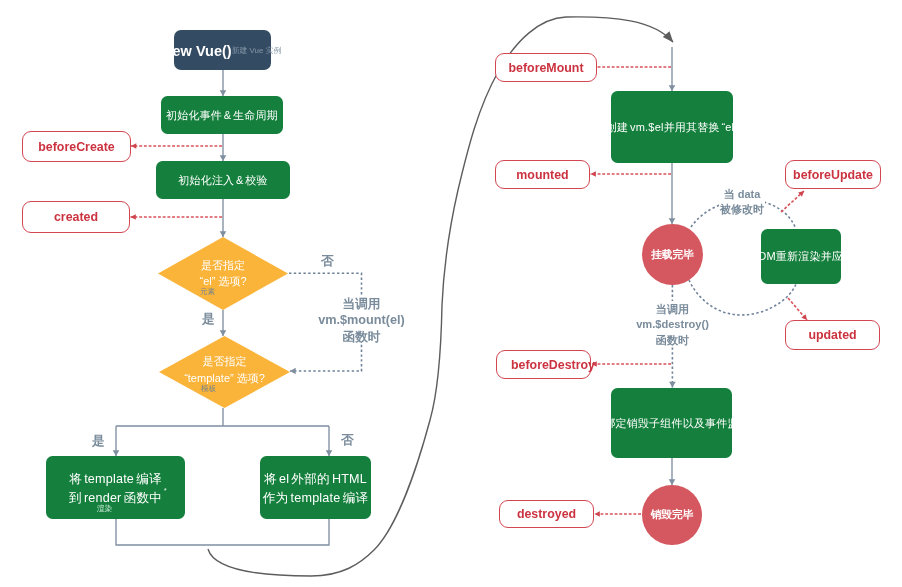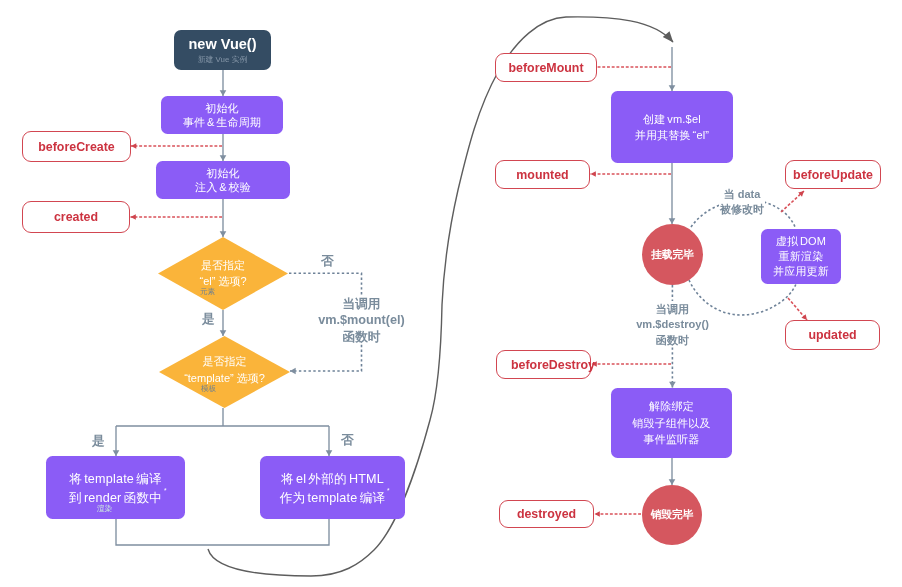--- a/index.html
+++ b/index.html
@@ -1,21 +1,21 @@
 <!DOCTYPE html>
 <html><head>
 <meta charset="utf-8">
 <title>Vue Lifecycle</title>
 <style>
   html,body{margin:0;padding:0;background:#fff;}
   body{width:902px;height:587px;overflow:hidden;font-family:"Liberation Sans",sans-serif;}
   #stage{position:relative;width:902px;height:587px;background:#ffffff;}
   svg.layer{position:absolute;left:0;top:0;width:902px;height:587px;overflow:visible;}
-  .node{position:absolute;box-sizing:border-box;display:flex;flex-direction:column;align-items:center;justify-content:center;text-align:right;}
-  .greenbox{background:#8b5cf6;border-radius:6.5px;color:#fff;}
+  .node{position:absolute;box-sizing:border-box;display:flex;flex-direction:row;align-items:center;justify-content:center;text-align:right;}
+  .greenbox{background:#15803d;border-radius:6.5px;color:#fff;}
   .navybox{background:#344c63;border-radius:7px;color:#fff;}
   .pill{background:#fff;border:1.9px solid #d24651;border-radius:9px;color:#cc3340;font-weight:bold;}
   .circle{background:#d5575f;border-radius:50%;color:#fff;}
   .tline{line-height:inherit;white-space:nowrap;}
   .txtblk{display:flex;flex-direction:column;align-items:center;}
   .greenbox .tline{font-size:inherit;line-height:inherit;letter-spacing:.2px;word-spacing:-1.5px;}
   .greenbox{font-size:11px;}
   .navybox .t-title{font-size:14.5px;font-weight:bold;line-height:16px;margin-top:2px;}
   .navybox .t-sub{font-size:7.9px;color:#8596a8;line-height:13px;margin-top:1px;}
   .pill .tline{font-size:12.4px;}
@@ -126,21 +126,21 @@
 
   <div class="node greenbox" style="left:46px;top:456px;width:139px;height:63px;line-height:19px;font-size:12.6px;">
     <div class="txtblk" style="margin-top:2px;">
       <div class="tline">将 template 编译</div>
       <div class="tline">到 render 函数中</div>
     </div>
     <div class="note" style="left:51px;top:48px;">渲染</div>
     <div class="star" style="left:118px;top:32px;">*</div>
   </div>
 
-  <div class="node greenbox" style="left:260px;top:456px;width:145px;height:63px;line-height:19px;font-size:12.6px;">
+  <div class="node greenbox" style="left:260px;top:456px;width:111px;height:63px;line-height:19px;font-size:12.6px;">
     <div class="txtblk" style="margin-top:2px;">
       <div class="tline">将 el 外部的 HTML</div>
       <div class="tline">作为 template 编译</div>
     </div>
     <div class="star" style="left:127px;top:32px;">*</div>
   </div>
 
   <div class="node pill" style="left:22px;top:131px;width:109px;height:31px;">
     <div class="tline">beforeCreate</div>
   </div>

